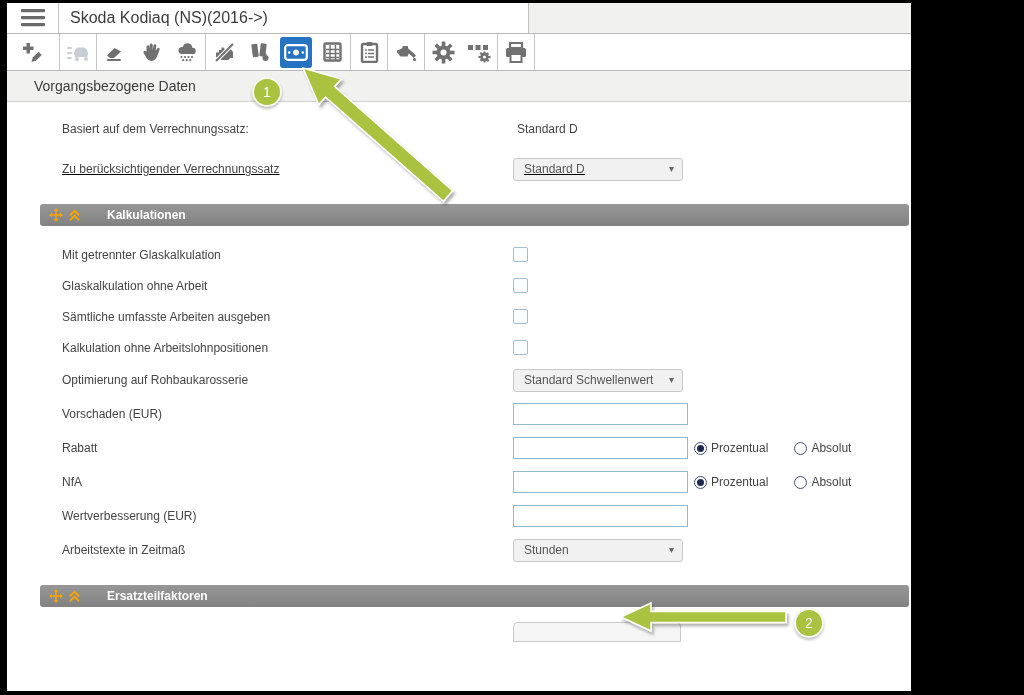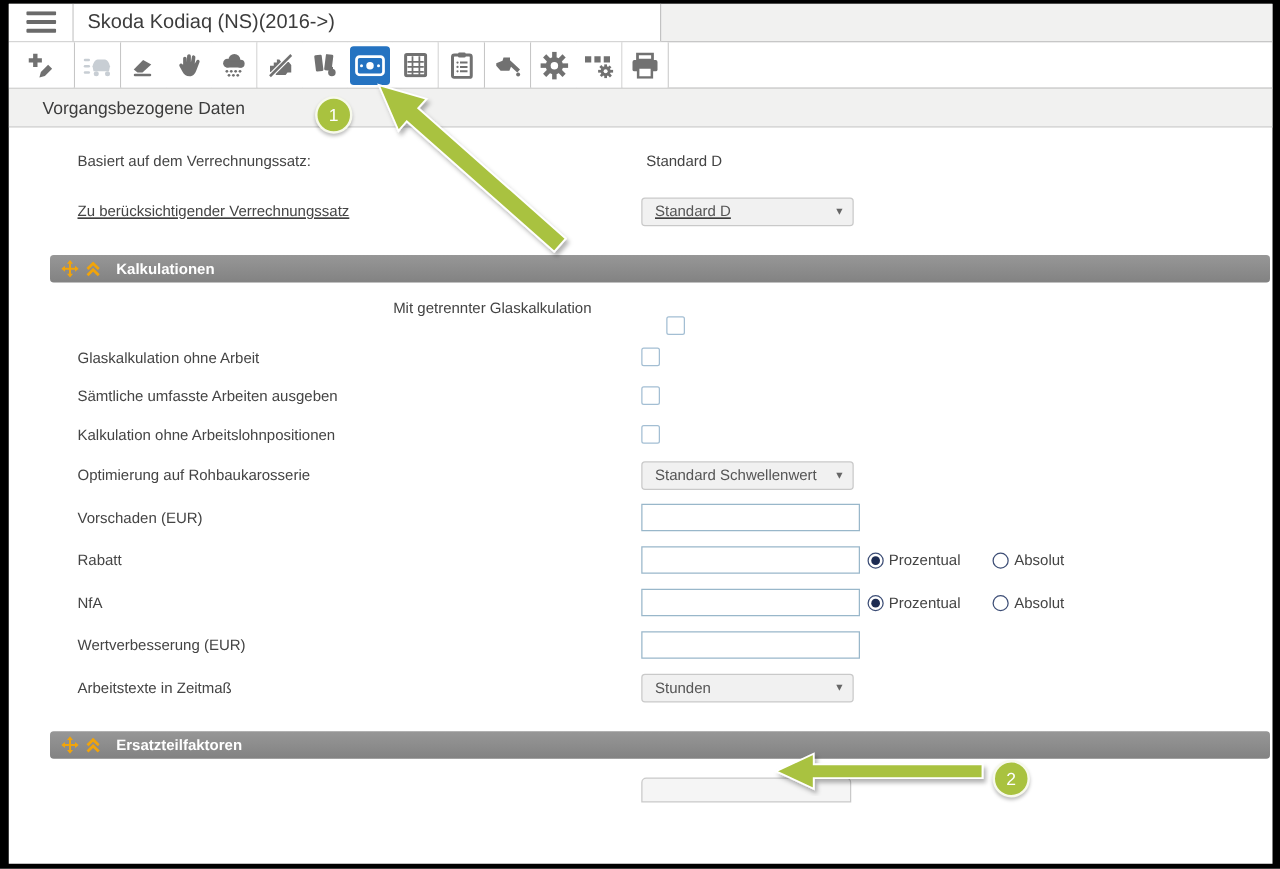--- a/index.html
+++ b/index.html
@@ -1,18 +1,18 @@
 <!DOCTYPE html>
 <html><head>
 <meta charset="utf-8">
 <style>
   * { margin:0; padding:0; box-sizing:border-box; }
   html,body { width:1024px; height:695px; }
   body { font-family:"Liberation Sans", sans-serif; background:#000; position:relative; }
-  .frame { position:absolute; left:7px; top:3px; width:1011px; height:688px; background:#fff; overflow:hidden; }
+  .frame { position:absolute; left:7px; top:3px; width:904px; height:688px; background:#fff; overflow:hidden; }
 
   
   .titlebar { height:31px; display:flex; background:#f1f1f0; border-bottom:1px solid #b9b9b9; }
   .menu-cell { width:52px; height:100%; background:#fff; border-right:1px solid #c2c2c2; display:flex; align-items:center; justify-content:center; cursor:pointer; }
   .title-cell { width:470px; height:100%; background:#fff; border-right:1px solid #c2c2c2; display:flex; align-items:center; padding-left:11px; font-size:16px; color:#3c3c3c; }
   .title-rest { flex:1; }
 
   
   .toolbar { height:37px; background:#fff; border-bottom:1px solid #b9b9b9; display:flex; }
   .tgroup { display:flex; border-right:1px solid #c6c6c6; height:100%; }
@@ -35,25 +35,25 @@
   .static-val { font-size:12px; color:#444; padding-left:4px; }
 
   .dd { width:170px; height:23px; background:#f1f1f1; border:1px solid #c9c9c9; border-radius:3px; display:flex; align-items:center; padding-left:10px; font-size:12px; color:#555; position:relative; cursor:pointer; }
   .dd .chev { position:absolute; right:8px; top:4px; font-size:10px; color:#666; }
 
   .ti { width:175px; height:22px; border:1px solid #99b7ca; background:#fff; font-size:12px; color:#333; padding:0 4px; font-family:"Liberation Sans", sans-serif; outline:none; }
 
   .secbar { margin-top:20px; margin-left:-22px; margin-right:2px; height:22px; border-radius:3px;
             background:linear-gradient(#979797,#828282); display:flex; align-items:center; padding-left:9px; }
   .secbar.second { margin-top:18px; }
-  .secbar .sectitle { color:#fff; font-size:12px; font-weight:bold; margin-left:7px; }
+  .secbar .sectitle { color:#fff; font-size:12px; font-weight:bold; margin-left:21px; }
   .secbar svg { margin-right:5px; }
 
   .cbrow { height:31px; }
-  .cbrow.first { margin-top:13px;flex-direction:column; }
+  .cbrow.first { margin-top:13px; }
   .checkbox { width:15px; height:15px; background:#fff; border:1px solid #a3bed3; border-radius:2px; cursor:pointer; }
 
   .frow { height:34px; }
   .radios { display:flex; align-items:center; margin-left:6px; gap:26px; }
   .radio-opt { display:flex; align-items:center; gap:4px; cursor:pointer; }
   .radio { width:13px; height:13px; border:1px solid #3d4e76; border-radius:50%; background:#fff; position:relative; }
   .radio.sel::after { content:''; position:absolute; left:2px; top:2px; width:7px; height:7px; border-radius:50%; background:#1c2b52; }
   .radio-lbl { font-size:12px; color:#444; }
 
   .partial-dd { margin-top:15px; width:168px; height:20px; background:#f5f5f5; border:1px solid #c9c9c9; border-radius:4px 4px 0 0; }

